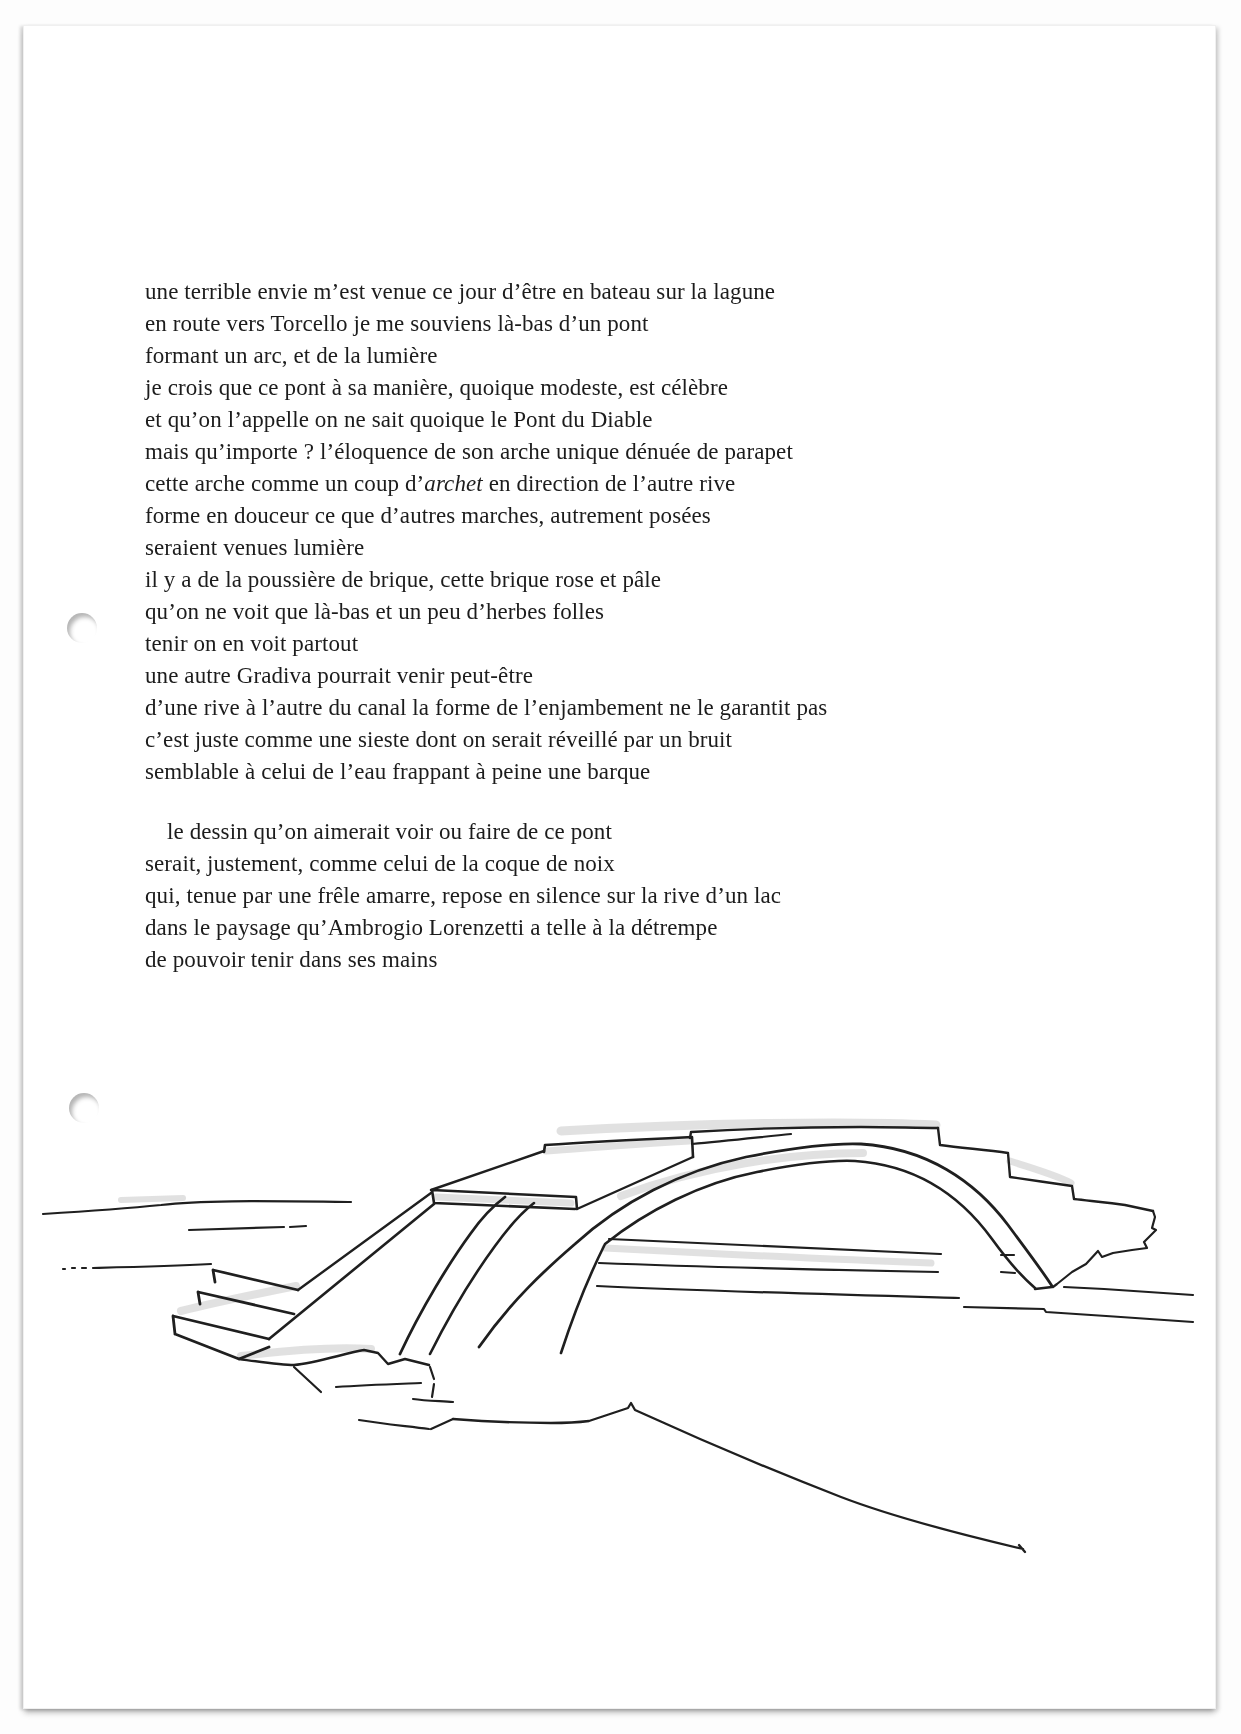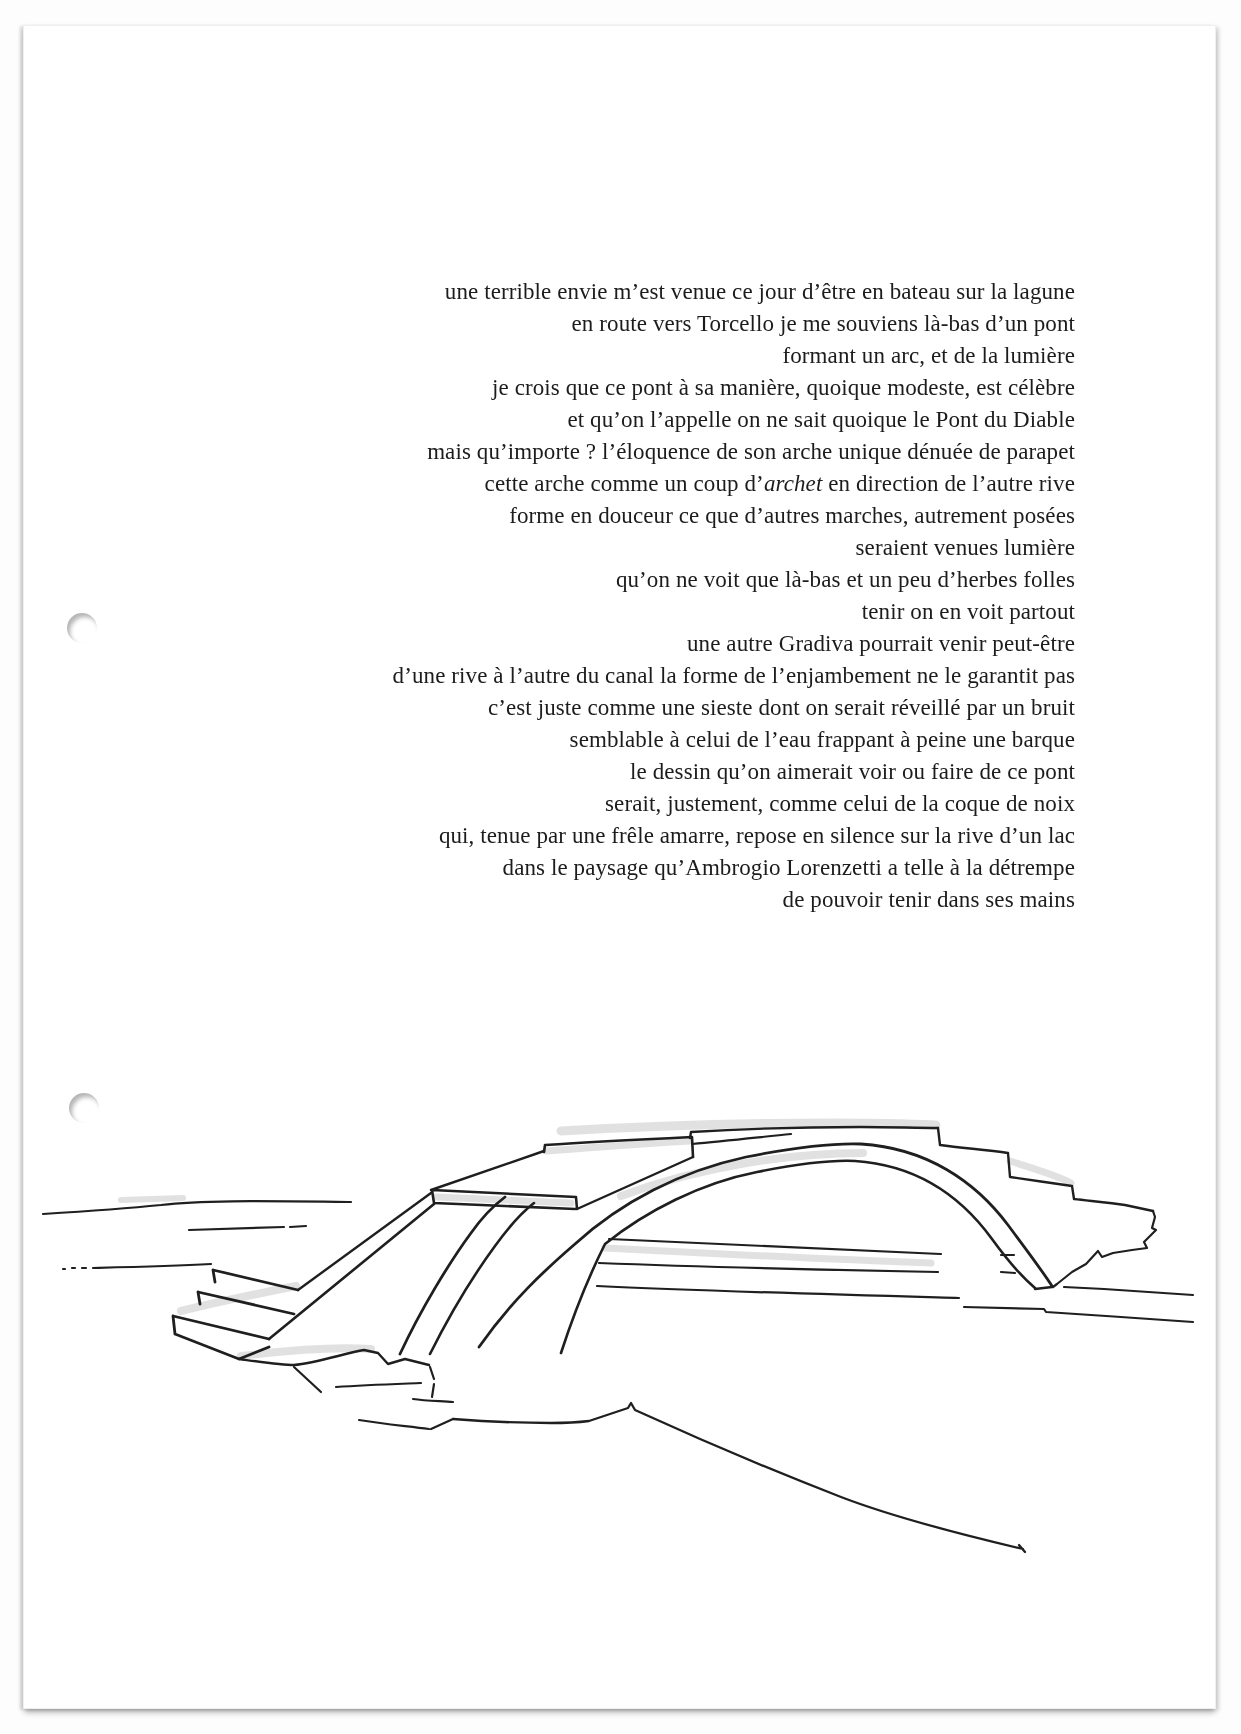--- a/index.html
+++ b/index.html
@@ -13,22 +13,22 @@
     background:#ffffff;
     box-shadow:-3px 1px 3px rgba(0,0,0,0.14), 3px 2px 4px rgba(0,0,0,0.13), 0 5px 6px -1px rgba(0,0,0,0.22);
     border:1px solid #f0f0f0;
     box-sizing:border-box;
   }
   .poem{
     position:absolute;left:121px;top:250px;width:930px;
     font-size:23px;line-height:32px;color:#1c1c1c;
     letter-spacing:0.1px;
   }
-  .poem-line{white-space:nowrap;text-align:right;}
-  .poem-line.indented{padding-left:22px;}
+  .poem-line{white-space:nowrap;}
+  .poem-line.indented{padding-left:22px;margin-top:28px;}
   .poem-line .it{font-style:italic;}
   .hole{
     position:absolute;width:30px;height:30px;border-radius:50%;
     background:#ffffff;
     box-shadow:inset 3px 4px 4px rgba(90,90,90,0.45), inset -1px -1px 2px rgba(255,255,255,0.9);
   }
   .sketch-svg{
     position:absolute;left:-23px;top:-25px;width:1241px;height:1734px;
     pointer-events:none;
   }
@@ -41,20 +41,21 @@
   <div class="poem" id="poem">
       <div class="poem-line"><span>une terrible envie m’est venue ce jour d’être en bateau sur la lagune</span></div>
       <div class="poem-line"><span>en route vers Torcello je me souviens là-bas d’un pont</span></div>
       <div class="poem-line"><span>formant un arc, et de la lumière</span></div>
       <div class="poem-line"><span>je crois que ce pont à sa manière, quoique modeste, est célèbre</span></div>
       <div class="poem-line"><span>et qu’on l’appelle on ne sait quoique le Pont du Diable</span></div>
       <div class="poem-line"><span>mais qu’importe ? l’éloquence de son arche unique dénuée de parapet</span></div>
       <div class="poem-line"><span>cette arche comme un coup d’</span><span class="it">archet</span><span> en direction de l’autre rive</span></div>
       <div class="poem-line"><span>forme en douceur ce que d’autres marches, autrement posées</span></div>
       <div class="poem-line"><span>seraient venues lumière</span></div>
+      <div class="poem-line"><span>il y a de la poussière de brique, cette brique rose et pâle</span></div>
       <div class="poem-line"><span>qu’on ne voit que là-bas et un peu d’herbes folles</span></div>
       <div class="poem-line"><span>tenir on en voit partout</span></div>
       <div class="poem-line"><span>une autre Gradiva pourrait venir peut-être</span></div>
       <div class="poem-line"><span>d’une rive à l’autre du canal la forme de l’enjambement ne le garantit pas</span></div>
       <div class="poem-line"><span>c’est juste comme une sieste dont on serait réveillé par un bruit</span></div>
       <div class="poem-line"><span>semblable à celui de l’eau frappant à peine une barque</span></div>
       <div class="poem-line indented"><span>le dessin qu’on aimerait voir ou faire de ce pont</span></div>
       <div class="poem-line"><span>serait, justement, comme celui de la coque de noix</span></div>
       <div class="poem-line"><span>qui, tenue par une frêle amarre, repose en silence sur la rive d’un lac</span></div>
       <div class="poem-line"><span>dans le paysage qu’Ambrogio Lorenzetti a telle à la détrempe</span></div>

